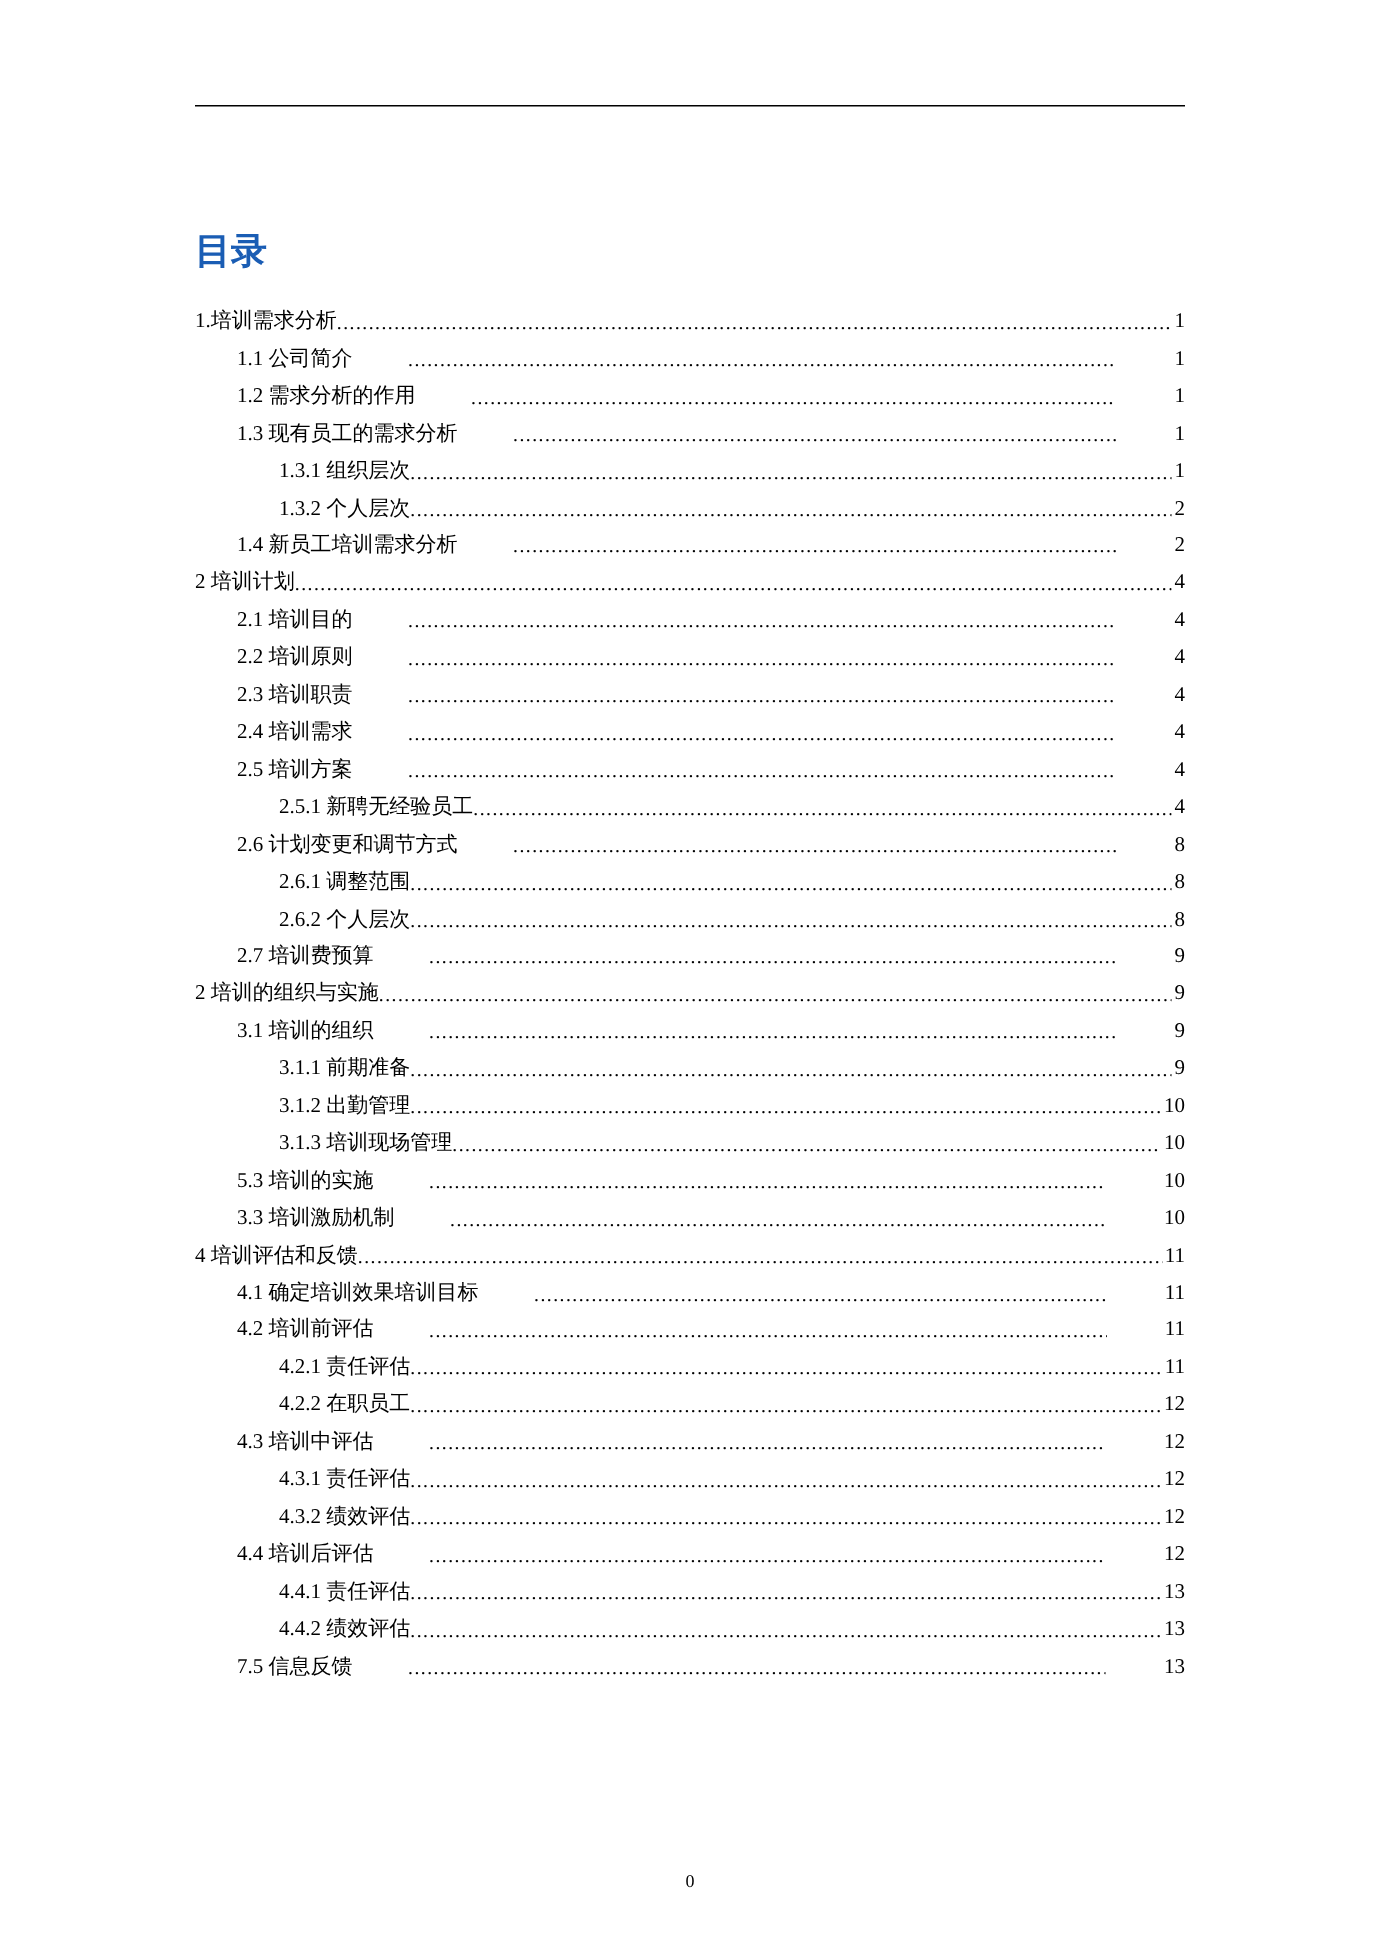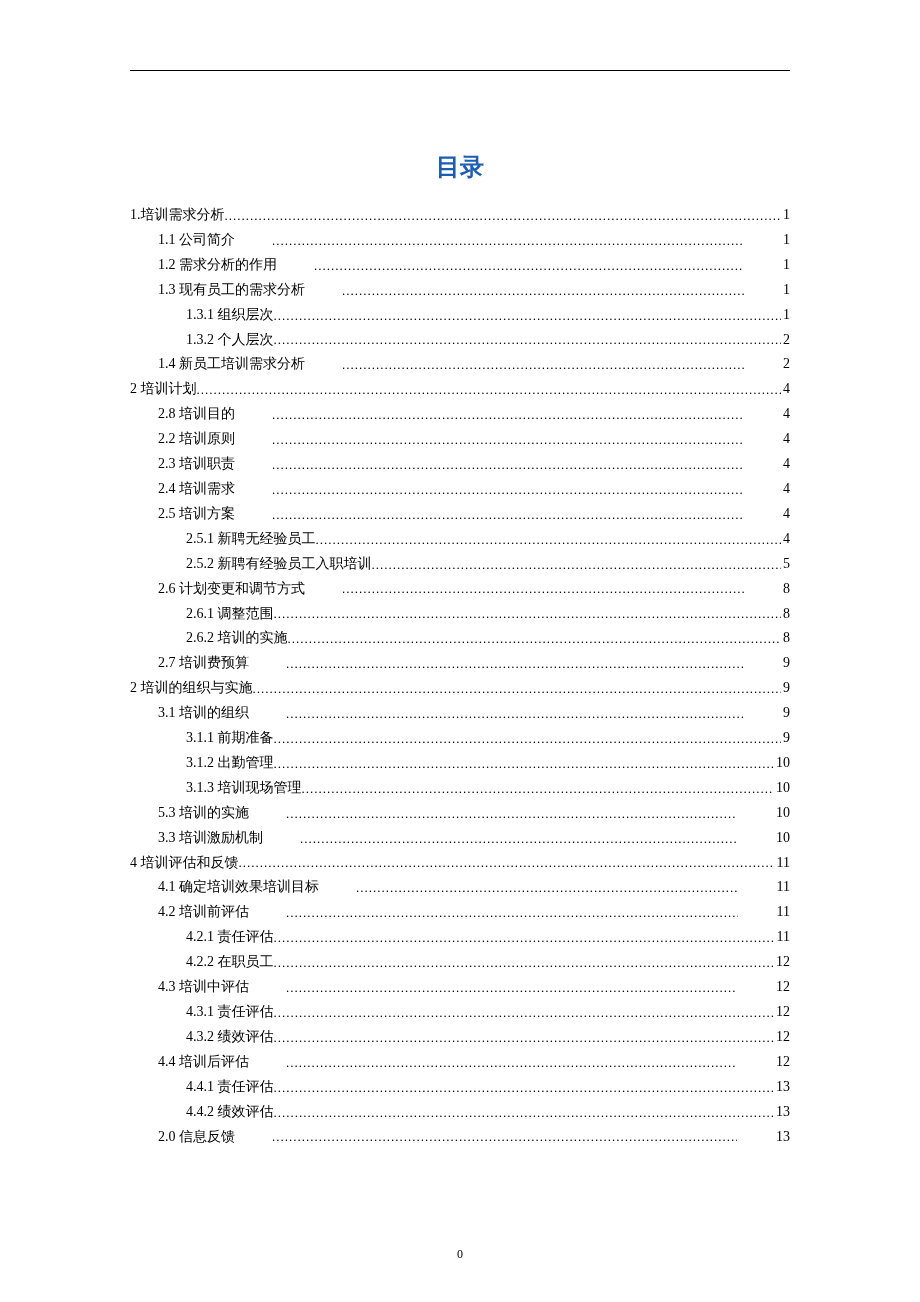--- a/index.html
+++ b/index.html
@@ -13,35 +13,34 @@
       width: 920px;
       height: 1302px;
       padding: 70px 130px 50px 130px;
       position: relative;
     }
     .header-line {
       border-top: 1.5px solid #000;
       margin-bottom: 80px;
     }
     .title {
-      text-align: center;
       font-size: 24px;
       color: #1a5db4;
       font-weight: bold;
       margin-bottom: 20px;
       font-family: "SimSun", "宋体", serif;
     }
     .toc {
       font-size: 14px;
       line-height: 1.78;
       color: #000;
     }
     .toc-entry {
       display: flex;
-      align-items: center;
+      align-items: flex-start;
       white-space: nowrap;
     }
     .toc-entry.level-1 {
       padding-left: 0;
     }
     .toc-entry.level-2 {
       padding-left: 28px;
       gap: 37px;
     }
     .toc-entry.level-3 {
@@ -116,21 +115,21 @@
       <span class="toc-label">1.4 新员工培训需求分析</span>
       <span class="toc-dots"></span>
       <span class="toc-page">2</span>
     </div>
     <div class="toc-entry level-1">
       <span class="toc-label">2 培训计划</span>
       <span class="toc-dots"></span>
       <span class="toc-page">4</span>
     </div>
     <div class="toc-entry level-2">
-      <span class="toc-label">2.8 培训目的</span>
+      <span class="toc-label">2.1 培训目的</span>
       <span class="toc-dots"></span>
       <span class="toc-page">4</span>
     </div>
     <div class="toc-entry level-2">
       <span class="toc-label">2.2 培训原则</span>
       <span class="toc-dots"></span>
       <span class="toc-page">4</span>
     </div>
     <div class="toc-entry level-2">
       <span class="toc-label">2.3 培训职责</span>
@@ -145,37 +144,32 @@
     <div class="toc-entry level-2">
       <span class="toc-label">2.5 培训方案</span>
       <span class="toc-dots"></span>
       <span class="toc-page">4</span>
     </div>
     <div class="toc-entry level-3">
       <span class="toc-label">2.5.1 新聘无经验员工</span>
       <span class="toc-dots"></span>
       <span class="toc-page">4</span>
     </div>
-    <div class="toc-entry level-3">
-      <span class="toc-label">2.5.2 新聘有经验员工入职培训</span>
-      <span class="toc-dots"></span>
-      <span class="toc-page">5</span>
-    </div>
     <div class="toc-entry level-2">
       <span class="toc-label">2.6 计划变更和调节方式</span>
       <span class="toc-dots"></span>
       <span class="toc-page">8</span>
     </div>
     <div class="toc-entry level-3">
       <span class="toc-label">2.6.1 调整范围</span>
       <span class="toc-dots"></span>
       <span class="toc-page">8</span>
     </div>
     <div class="toc-entry level-3">
-      <span class="toc-label">2.6.2 培训的实施</span>
+      <span class="toc-label">2.6.2 个人层次</span>
       <span class="toc-dots"></span>
       <span class="toc-page">8</span>
     </div>
     <div class="toc-entry level-2">
       <span class="toc-label">2.7 培训费预算</span>
       <span class="toc-dots"></span>
       <span class="toc-page">9</span>
     </div>
     <div class="toc-entry level-1">
       <span class="toc-label">2 培训的组织与实施</span>
@@ -261,19 +255,19 @@
       <span class="toc-label">4.4.1 责任评估</span>
       <span class="toc-dots"></span>
       <span class="toc-page">13</span>
     </div>
     <div class="toc-entry level-3">
       <span class="toc-label">4.4.2 绩效评估</span>
       <span class="toc-dots"></span>
       <span class="toc-page">13</span>
     </div>
     <div class="toc-entry level-2">
-      <span class="toc-label">2.0 信息反馈</span>
+      <span class="toc-label">7.5 信息反馈</span>
       <span class="toc-dots"></span>
       <span class="toc-page">13</span>
     </div>
   </div>
 
 <div class="page-number">0</div>
 
 </body></html>

